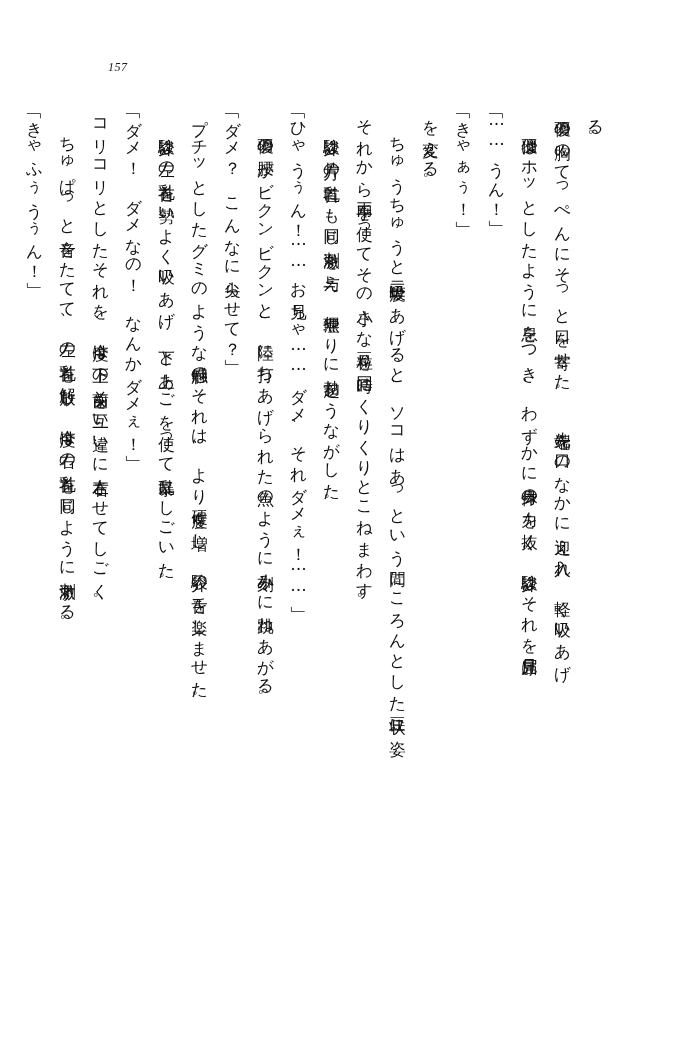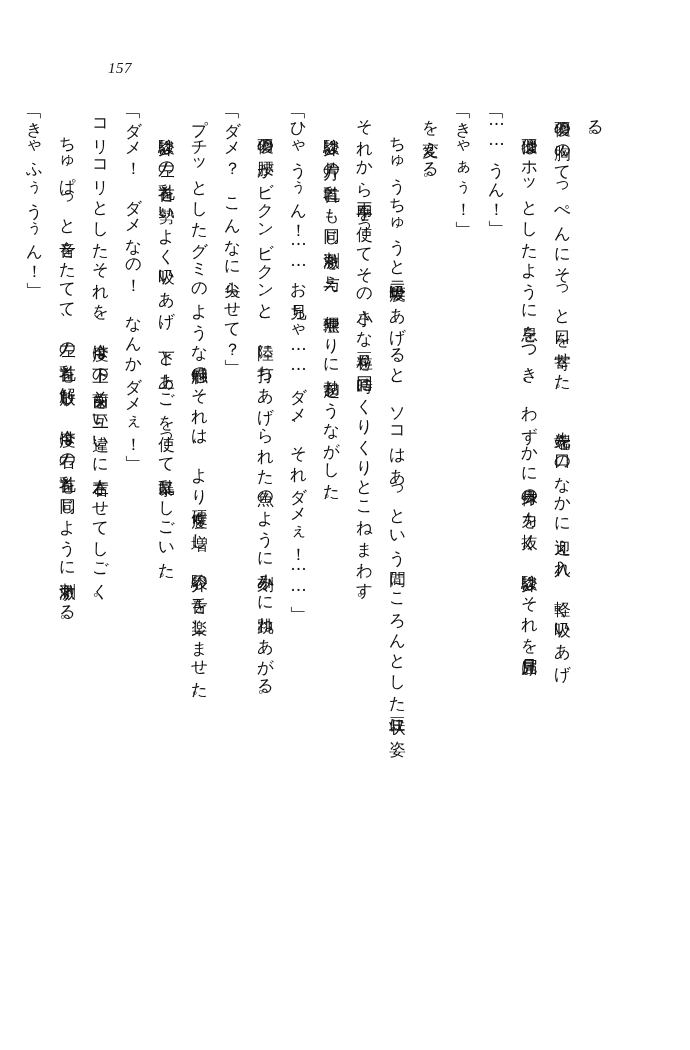--- a/index.html
+++ b/index.html
@@ -22,21 +22,21 @@
     top: 0;
     width: 690px;
     height: 1050px;
     background: #ffffff;
   }
 
   .page-number {
     position: absolute;
     left: 108px;
     top: 60px;
-    font-size: 15px;
+    font-size: 12px;
     font-style: italic;
     font-family: "Liberation Serif", "DejaVu Serif", serif;
     color: #1a1a1a;
     letter-spacing: 0.5px;
   }
 
   .text-body {
     position: absolute;
     right: 78px;
     top: 108px;

